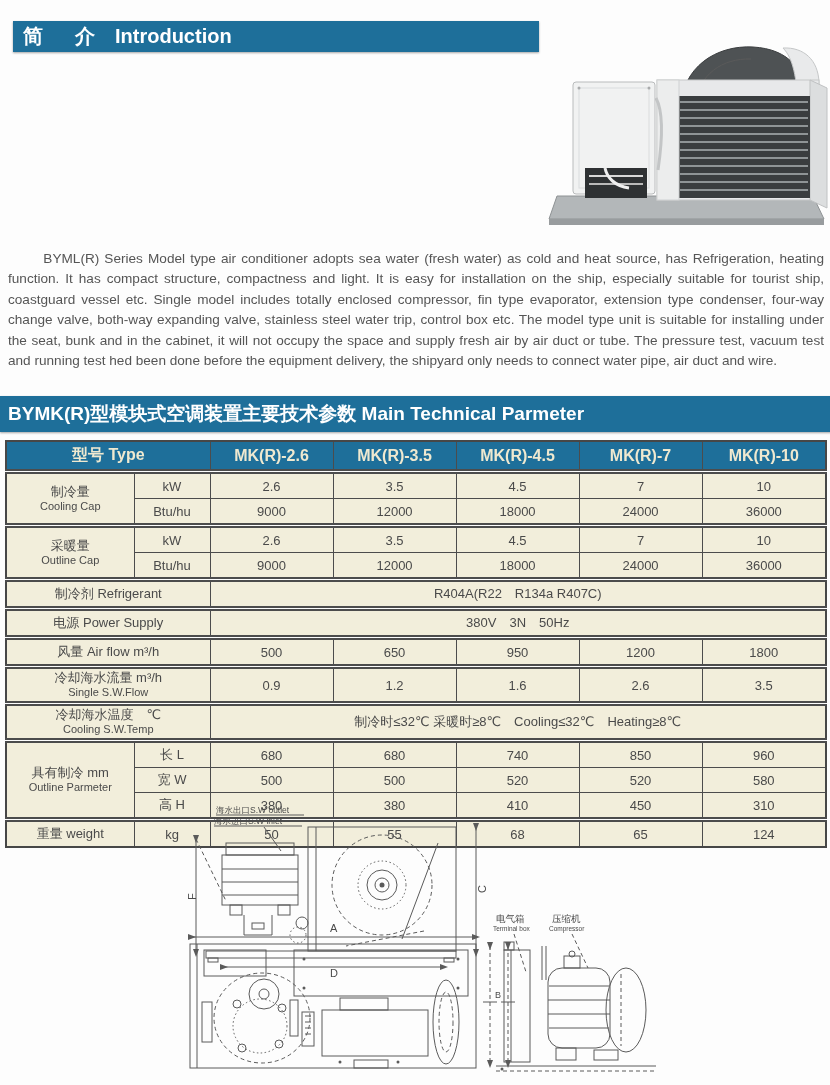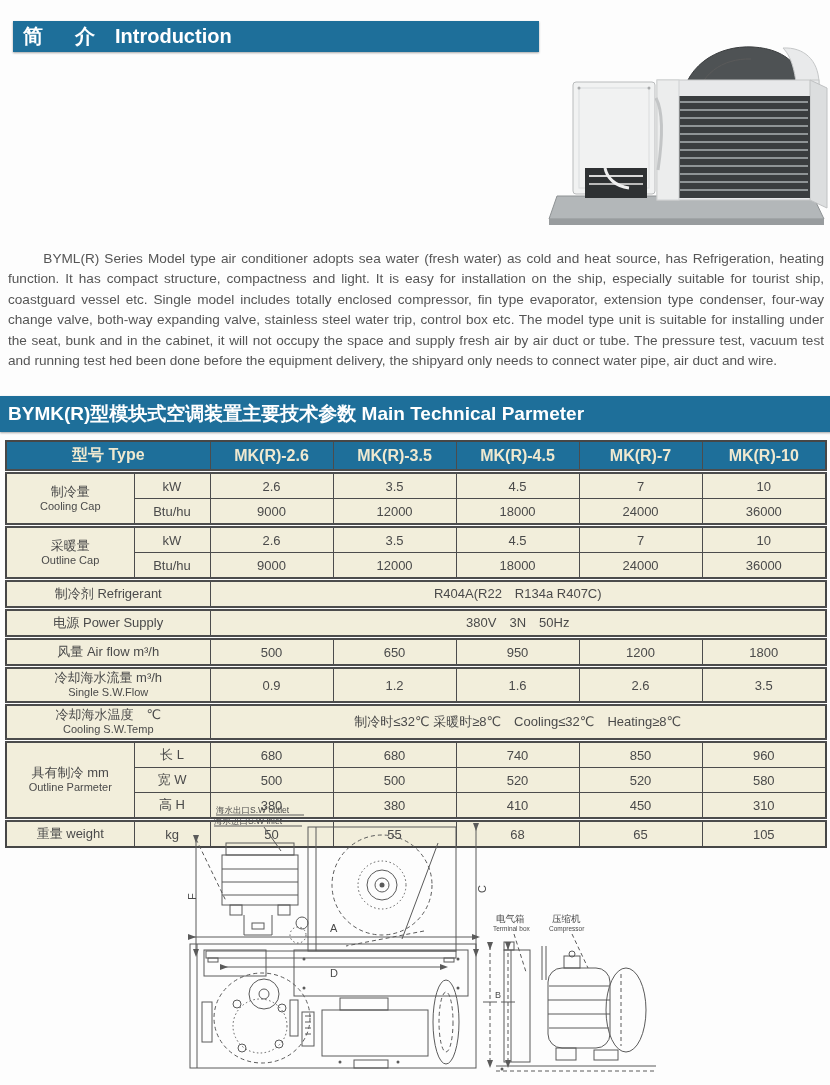--- a/index.html
+++ b/index.html
@@ -207,21 +207,21 @@
       <td>450</td>
       <td>310</td>
     </tr>
     <tr class="dsep">
       <td>重量 weight</td>
       <td>kg</td>
       <td>50</td>
       <td>55</td>
       <td>68</td>
       <td>65</td>
-      <td>105</td>
+      <td>124</td>
     </tr>
   </tbody>
     </table>
 
   <div class="drw" style="left:186px;top:790px;width:302px;height:175px;margin-top:13px;">
     <svg width="302" height="175" viewBox="0 0 302 175">
       <defs>
         <marker id="ar1" markerWidth="8" markerHeight="8" refX="4" refY="4" orient="auto">
           <path d="M0 1 L8 4 L0 7 Z" fill="#5a5a5a"></path>
         </marker>

